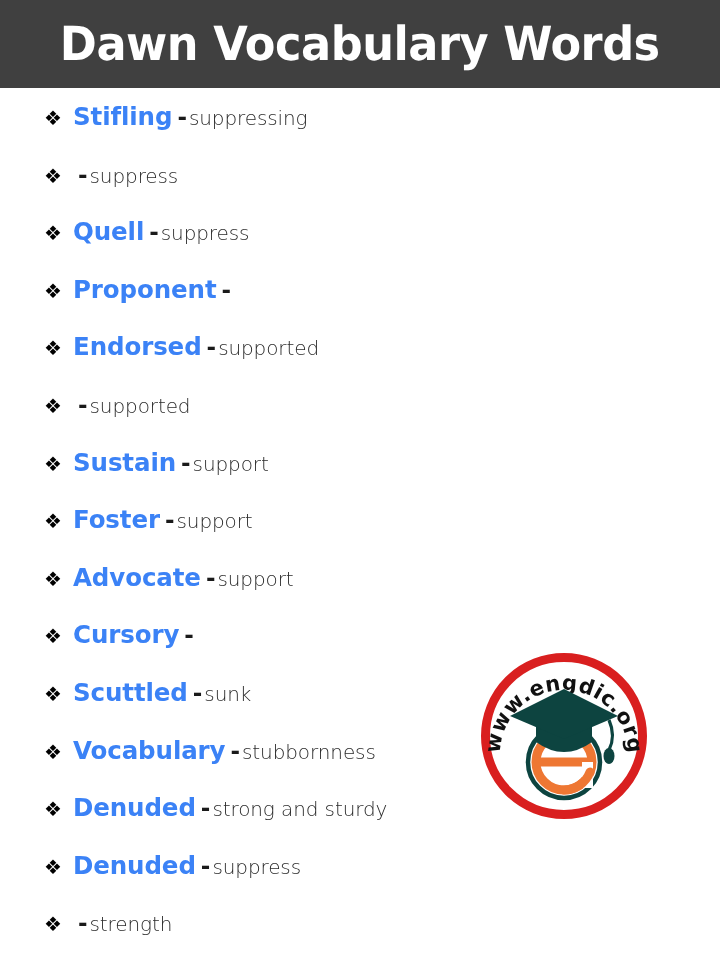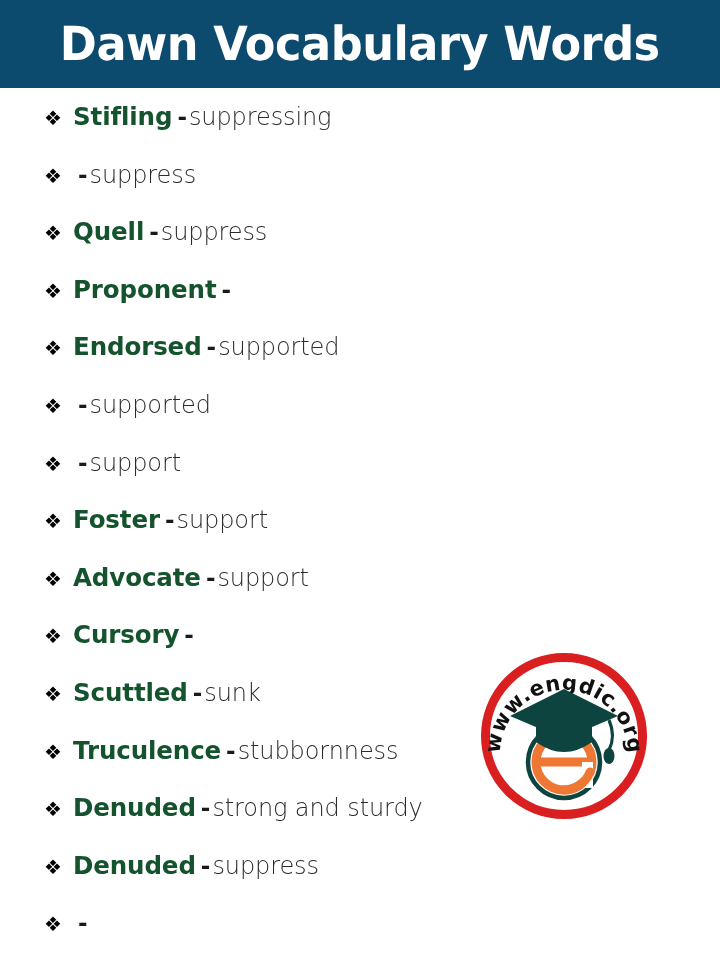--- a/index.html
+++ b/index.html
@@ -17,21 +17,21 @@
     -webkit-font-smoothing: antialiased;
   }
 
   
   .header-banner {
     position: absolute;
     left: 0;
     top: 0;
     width: 720px;
     height: 88px;
-    background: #0c4a6e;
+    background: #404040;
     display: flex;
     align-items: center;
     justify-content: center;
   }
   .header-title {
     color: #ffffff;
     font-family: "DejaVu Sans", "Liberation Sans", sans-serif;
     font-size: 47px;
     font-weight: 700;
     letter-spacing: -0.5px;
@@ -60,35 +60,35 @@
   }
   .bullet-icon {
     flex: 0 0 auto;
     width: 29px;
     color: #000000;
     font-size: 20px;
     line-height: 28px;
     font-family: "DejaVu Sans", sans-serif;
   }
   .word-term {
-    color: #14532d;
+    color: #3b82f6;
     font-size: 24.5px;
     font-weight: 600;
     font-family: "DejaVu Sans", "Liberation Sans", sans-serif;
     letter-spacing: -0.1px;
   }
   .word-sep {
     color: #1a1a1a;
     font-size: 23px;
     font-weight: 600;
     padding: 0 2px 0 5px;
   }
   .word-def {
     color: #2b2b2b;
-    font-size: 24px;
+    font-size: 20px;
     font-weight: 300;
     font-family: "DejaVu Sans", "Liberation Sans", sans-serif;
     letter-spacing: -0.1px;
   }
 
   
   .logo-badge {
     position: absolute;
     left: 478px;
     top: 650px;
@@ -137,20 +137,21 @@
       <span class="word-sep">-</span>
       <span class="word-def">supported</span>
     </li>
     <li class="word-item">
       <span class="bullet-icon">❖</span>
       <span class="word-sep">-</span>
       <span class="word-def">supported</span>
     </li>
     <li class="word-item">
       <span class="bullet-icon">❖</span>
+      <span class="word-term">Sustain</span>
       <span class="word-sep">-</span>
       <span class="word-def">support</span>
     </li>
     <li class="word-item">
       <span class="bullet-icon">❖</span>
       <span class="word-term">Foster</span>
       <span class="word-sep">-</span>
       <span class="word-def">support</span>
     </li>
     <li class="word-item">
@@ -165,39 +166,40 @@
       <span class="word-sep">-</span>
     </li>
     <li class="word-item">
       <span class="bullet-icon">❖</span>
       <span class="word-term">Scuttled</span>
       <span class="word-sep">-</span>
       <span class="word-def">sunk</span>
     </li>
     <li class="word-item">
       <span class="bullet-icon">❖</span>
-      <span class="word-term">Truculence</span>
+      <span class="word-term">Vocabulary</span>
       <span class="word-sep">-</span>
       <span class="word-def">stubbornness</span>
     </li>
     <li class="word-item">
       <span class="bullet-icon">❖</span>
       <span class="word-term">Denuded</span>
       <span class="word-sep">-</span>
       <span class="word-def">strong and sturdy</span>
     </li>
     <li class="word-item">
       <span class="bullet-icon">❖</span>
       <span class="word-term">Denuded</span>
       <span class="word-sep">-</span>
       <span class="word-def">suppress</span>
     </li>
     <li class="word-item">
       <span class="bullet-icon">❖</span>
       <span class="word-sep">-</span>
+      <span class="word-def">strength</span>
     </li>
   </ul>
 
 <div class="logo-badge">
   <svg viewBox="0 0 172 172" xmlns="http://www.w3.org/2000/svg" aria-hidden="true">
     <defs>
       <path id="arcTop" d="M 22,104 A 64,64 0 0 1 150,104" fill="none"></path>
     </defs>
 
     <circle cx="86" cy="86" r="84" fill="#ffffff"></circle>

